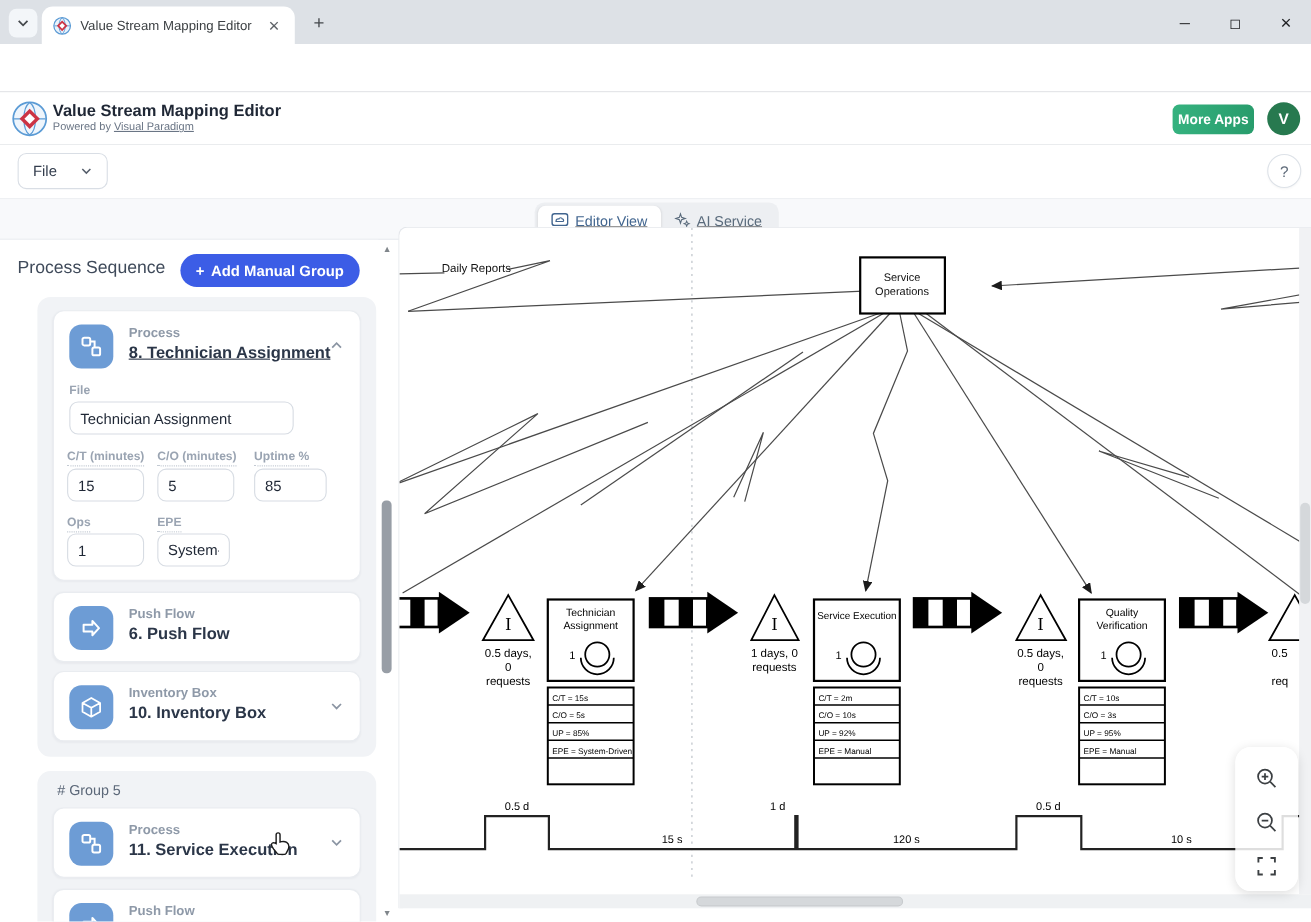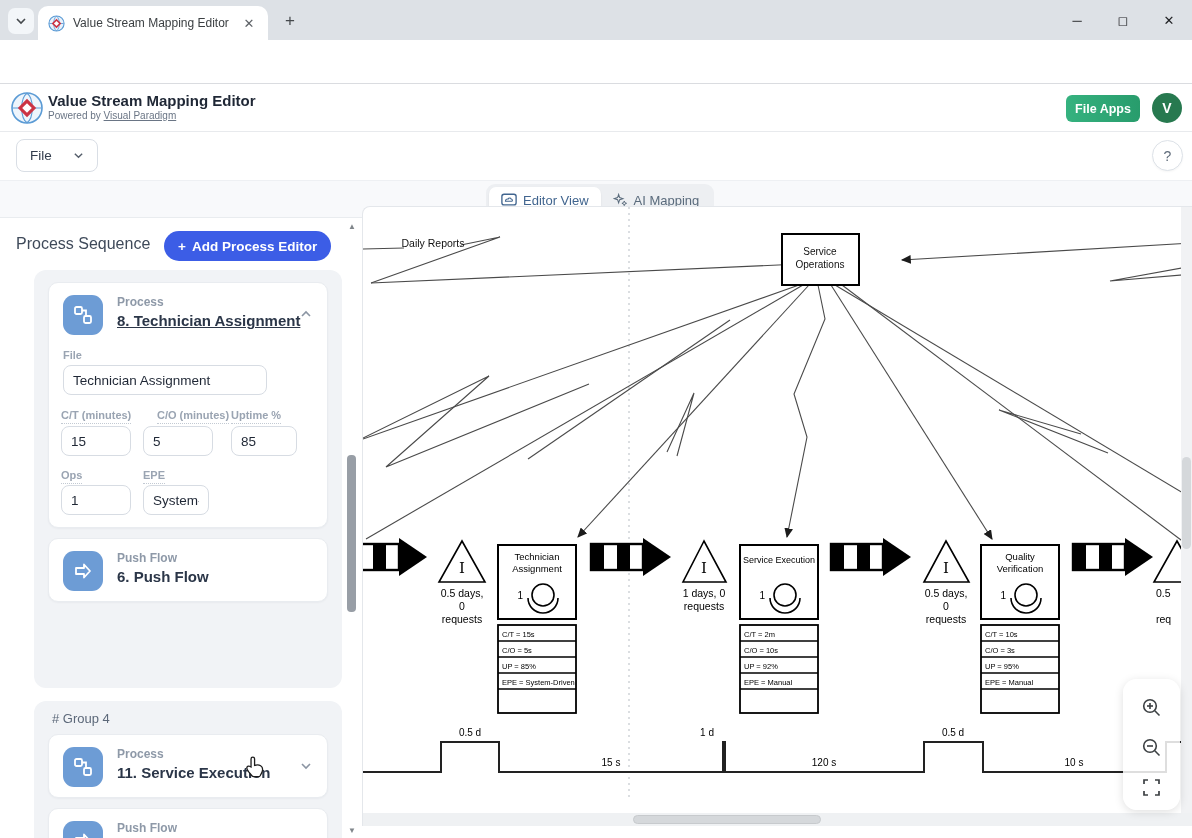--- a/index.html
+++ b/index.html
@@ -147,21 +147,21 @@
 
   <div class="appheader">
     <svg width="34" height="34" viewBox="0 0 34 34" style="position:absolute;left:10px;top:7px">
       <circle cx="17" cy="17" r="15" fill="#eef5fc" stroke="#5b9bd5" stroke-width="1.6"></circle>
       <path d="M2.5,17 H31.5 M17,2.2 C10,7 10,27 17,31.8 M17,2.2 C24,7 24,27 17,31.8" fill="none" stroke="#5b9bd5" stroke-width="1.1"></path>
       <rect x="10.5" y="10.5" width="13" height="13" transform="rotate(45 17 17)" fill="#cc3344"></rect>
       <rect x="13.6" y="13.6" width="6.8" height="6.8" transform="rotate(45 17 17)" fill="#fff"></rect>
     </svg>
     <div class="app-title">Value Stream Mapping Editor</div>
     <div class="app-sub"><span>Powered by</span> <a href="#">Visual Paradigm</a></div>
-    <div class="more-apps">File Apps</div>
+    <div class="more-apps">More Apps</div>
     <div class="user-avatar">V</div>
   </div>
 
   <div class="menurow">
     <div class="file-btn">
       <span>File</span>
       <svg width="11" height="11" viewBox="0 0 12 12">
           <polyline points="2,4 6,8 10,4" fill="none" stroke="#555e6b" stroke-width="1.5"></polyline>
         </svg>
     </div>
@@ -175,30 +175,30 @@
             <rect x="1" y="1" width="16" height="12" rx="2.5" fill="none" stroke="#41658f" stroke-width="1.5"></rect>
             <path d="M5,9 c0,-2 1.4,-3 3,-2.6 c0.5,-1.6 3,-1.6 3.4,0 c1.6,0 2,2.6 0.3,2.6 Z" fill="none" stroke="#41658f" stroke-width="1.2"></path>
           </svg>
         <span>Editor View</span>
       </div>
       <div class="seg-item">
         <svg width="15" height="15" viewBox="0 0 16 16">
             <path d="M6,1.5 L7.1,4.9 10.5,6 7.1,7.1 6,10.5 4.9,7.1 1.5,6 4.9,4.9 Z" fill="none" stroke="#5a6b7c" stroke-width="1.1"></path>
             <path d="M12,8.5 L12.7,10.3 14.5,11 12.7,11.7 12,13.5 11.3,11.7 9.5,11 11.3,10.3 Z" fill="none" stroke="#5a6b7c" stroke-width="1"></path>
           </svg>
-        <span>AI Mapping</span>
+        <span>AI Service</span>
       </div>
     </div>
   </div>
 
   <div class="sidebar">
     <div class="ps-title">Process Sequence</div>
     <div class="add-group-btn">
       <span>+</span>
-      <span>Add Process Editor</span>
+      <span>Add Manual Group</span>
     </div>
 
     <div class="group" style="top:52px;height:418px">
 
       <div class="card" style="top:12px;height:246px">
         <div class="card-icon">
           <svg width="22" height="22" viewBox="0 0 22 22">
               <rect x="3" y="3" width="7" height="7" rx="1.5" fill="none" stroke="#fff" stroke-width="1.8"></rect>
               <rect x="12" y="12" width="7" height="7" rx="1.5" fill="none" stroke="#fff" stroke-width="1.8"></rect>
               <path d="M10,6.5 h4 v5" fill="none" stroke="#fff" stroke-width="1.8"></path>
@@ -208,45 +208,57 @@
         <div class="card-title hovered">8. Technician Assignment</div>
         <svg class="chev" width="14" height="14" viewBox="0 0 14 14">
             <polyline points="3,9 7,5 11,9" fill="none" stroke="#8b95a3" stroke-width="1.6"></polyline>
           </svg>
 
         <div class="fld-label" style="left:14px;top:66px">File</div>
         <input class="fld-input" style="left: 14px; top: 82px; width: 204px;" value="Technician Assignment">
 
         <div class="fld-label dotted" style="left:12px;top:126px">C/T (minutes)</div>
         <input class="fld-input" style="left: 12px; top: 143px; width: 70px;" value="15">
-        <div class="fld-label dotted" style="left:108px;top:126px">C/O (minutes)</div>
+        <div class="fld-label dotted" style="left:94px;top:126px">C/O (minutes)</div>
         <input class="fld-input" style="left: 94px; top: 143px; width: 70px;" value="5">
         <div class="fld-label dotted" style="left:182px;top:126px">Uptime %</div>
         <input class="fld-input" style="left: 182px; top: 143px; width: 66px;" value="85">
 
         <div class="fld-label dotted" style="left:12px;top:186px">Ops</div>
         <input class="fld-input" style="left: 12px; top: 202px; width: 70px;" value="1">
         <div class="fld-label dotted" style="left:94px;top:186px">EPE</div>
         <input class="fld-input" style="left: 94px; top: 202px; width: 66px;" value="System-Driven">
       </div>
 
       <div class="card" style="top:268px;height:64px">
         <div class="card-icon">
           <svg width="22" height="22" viewBox="0 0 22 22">
               <path d="M4,8 h8 v-3.5 l6,6.5 -6,6.5 v-3.5 h-8 Z" fill="none" stroke="#fff" stroke-width="1.8" stroke-linejoin="round"></path>
             </svg>
         </div>
         <div class="card-type">Push Flow</div>
         <div class="card-title">6. Push Flow</div>
       </div>
 
+      <div class="card" style="top:340px;height:64px">
+        <div class="card-icon">
+          <svg width="22" height="22" viewBox="0 0 22 22">
+              <path d="M11,2.5 L19,7 V15 L11,19.5 L3,15 V7 Z M3,7 L11,11.5 L19,7 M11,11.5 V19.5" fill="none" stroke="#fff" stroke-width="1.6" stroke-linejoin="round"></path>
+            </svg>
+        </div>
+        <div class="card-type">Inventory Box</div>
+        <div class="card-title">10. Inventory Box</div>
+        <svg class="chev" width="14" height="14" viewBox="0 0 14 14">
+            <polyline points="3,5 7,9 11,5" fill="none" stroke="#8b95a3" stroke-width="1.6"></polyline>
+          </svg>
+      </div>
     </div>
 
     <div class="group" style="top:483px;height:210px">
-      <div class="group-label"># Group 4</div>
+      <div class="group-label"># Group 5</div>
       <div class="card" style="top:33px;height:64px">
         <div class="card-icon">
           <svg width="22" height="22" viewBox="0 0 22 22">
               <rect x="3" y="3" width="7" height="7" rx="1.5" fill="none" stroke="#fff" stroke-width="1.8"></rect>
               <rect x="12" y="12" width="7" height="7" rx="1.5" fill="none" stroke="#fff" stroke-width="1.8"></rect>
               <path d="M10,6.5 h4 v5" fill="none" stroke="#fff" stroke-width="1.8"></path>
             </svg>
         </div>
         <div class="card-type">Process</div>
         <div class="card-title">11. Service Execution</div>

